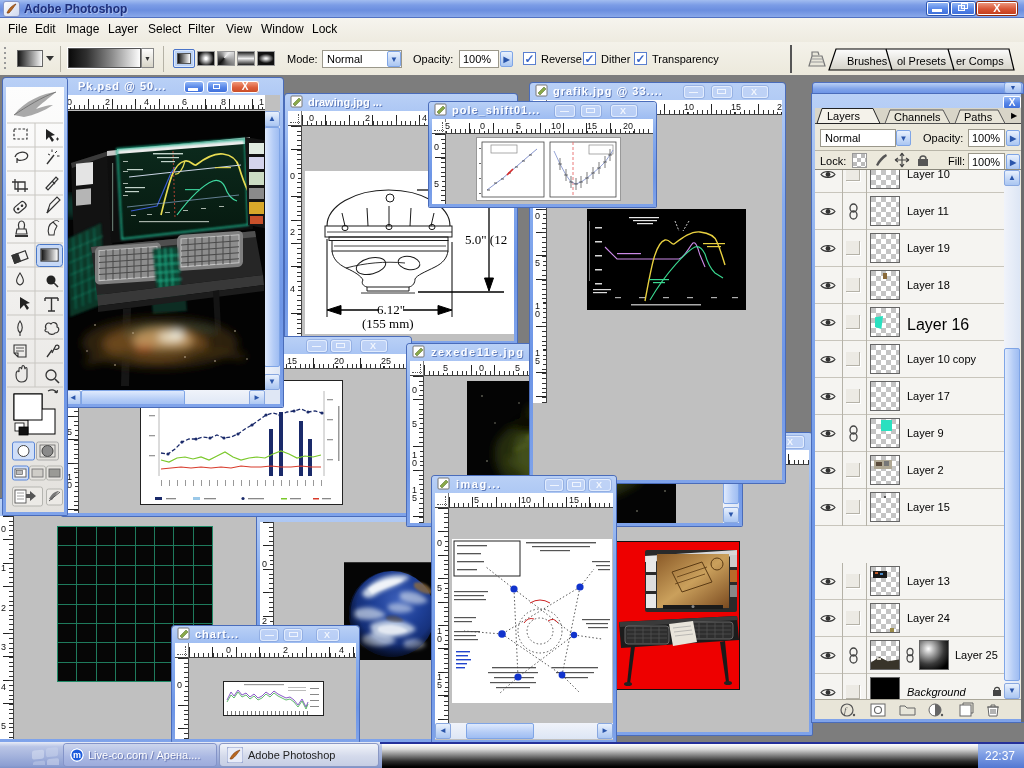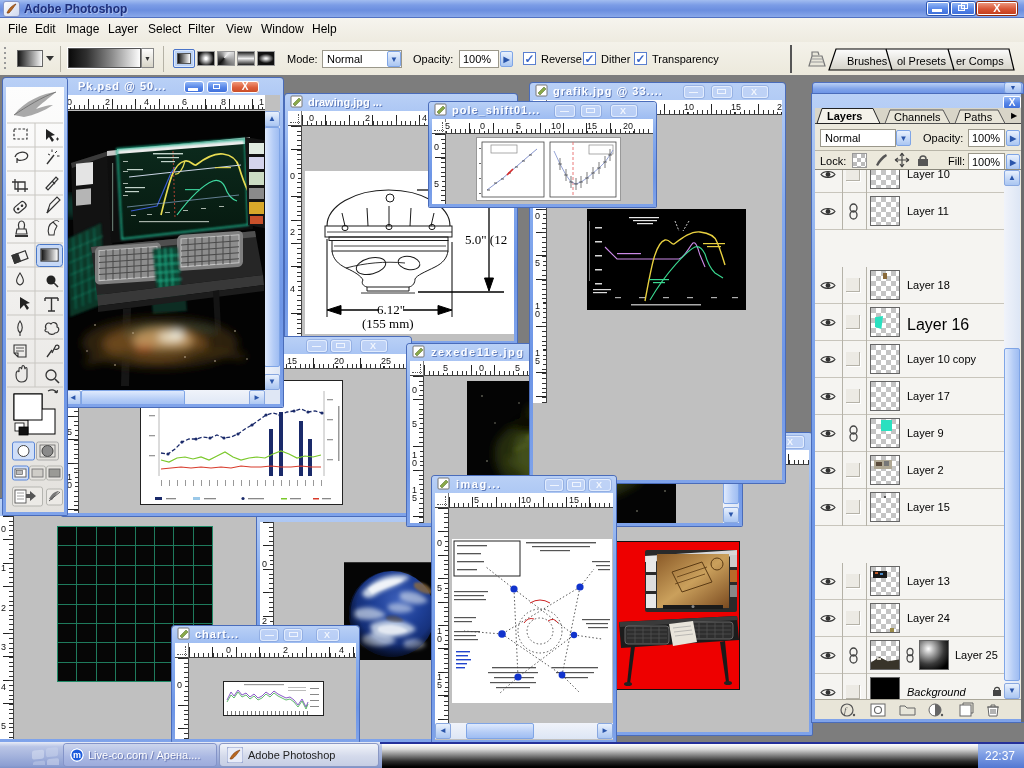--- a/index.html
+++ b/index.html
@@ -44,21 +44,21 @@
 <div class="w" style="left:977px;top:2px;width:40px;height:13px;border-radius:2px;background:linear-gradient(180deg,#f0a088,#d85535 55%,#c03а18);background:linear-gradient(180deg,#f0a088,#d85535 55%,#c03a18);box-shadow:0 0 0 1px #fff inset,0 0 0 1px #902808;color:#fff;font-weight:bold;font-size:11px;text-align:center;line-height:13px">X</div>
 <div class="w" style="left:0;top:18px;width:1024px;height:24px;background:linear-gradient(180deg,#f6f4ee,#eeebe0)"></div>
 <div class="w t11" style="left:8px;top:23px;font-size:12px">File</div>
 <div class="w t11" style="left:35px;top:23px;font-size:12px">Edit</div>
 <div class="w t11" style="left:66px;top:23px;font-size:12px">Image</div>
 <div class="w t11" style="left:108px;top:23px;font-size:12px">Layer</div>
 <div class="w t11" style="left:148px;top:23px;font-size:12px">Select</div>
 <div class="w t11" style="left:188px;top:23px;font-size:12px">Filter</div>
 <div class="w t11" style="left:226px;top:23px;font-size:12px">View</div>
 <div class="w t11" style="left:261px;top:23px;font-size:12px">Window</div>
-<div class="w t11" style="left:312px;top:23px;font-size:12px">Help</div>
+<div class="w t11" style="left:312px;top:23px;font-size:12px">Lock</div>
 
 <div class="w" style="left:0;top:42px;width:1024px;height:34px;background:linear-gradient(180deg,#f4f2ea,#ece9dc);border-bottom:1px solid #7d7d7d"></div>
 <div class="w" style="left:3px;top:46px;width:5px;height:26px;background-image:radial-gradient(circle at 2px 2px,#999 1px,transparent 1px);background-size:5px 5px"></div>
 <div class="w" style="left:17px;top:50px;width:26px;height:17px;border:1px solid #666;background:linear-gradient(90deg,#161616,#f8f8f8)"></div>
 <div class="w" style="left:46px;top:56px;width:0;height:0;border:4px solid transparent;border-top:5px solid #333"></div>
 <div class="w" style="left:60px;top:46px;width:1px;height:26px;background:#b5b2a6"></div>
 <div class="w" style="left:68px;top:48px;width:73px;height:20px;border:1px solid #555;background:linear-gradient(90deg,#0a0a0a 0%,#303030 25%,#8a8a8a 60%,#fdfdfd 100%);box-shadow:0 0 0 1px #fff"></div>
 <div class="w" style="left:141px;top:48px;width:13px;height:20px;border:1px solid #888;background:linear-gradient(180deg,#fdfdfd,#d8d5c8);font-size:7px;text-align:center;line-height:20px;color:#333">▼</div>
 <div class="w" style="left:163px;top:46px;width:1px;height:26px;background:#b5b2a6"></div>
 <div class="w" style="left:173px;top:49px;width:22px;height:19px;border:1px solid #4a74c8;border-radius:2px;background:#bcd2f4;box-shadow:0 0 0 1px #dce8fa inset">
@@ -1060,21 +1060,21 @@
  <div class="w" style="left:191px;top:2px;width:18px;height:13px;border-radius:2px;background:linear-gradient(180deg,#9ec0f8,#5585e8 55%,#3b6cd8);box-shadow:0 0 0 1px #fff inset;color:#fff;font-weight:bold;font-size:10px;text-align:center;line-height:13px">X</div>
  <div class="body" style="top:14px;background:#ece9dc">
 
   <div style="position:absolute;left:0;top:0;width:206px;height:16px;background:#d8d5c8"></div>
   <svg style="position:absolute;left:0;top:0" width="206" height="16">
    <path d="M0 15.5 L206 15.5" stroke="#444" stroke-width="1"></path>
    <path d="M2 15.5 L7 0.5 L58 0.5 L65 15.5 Z" fill="#f4f2ea" stroke="#222" stroke-width="1"></path>
    <path d="M70 15.5 L75 2 L128 2 L135 15.5 Z" fill="#e8e5d8" stroke="#555" stroke-width="1"></path>
    <path d="M140 15.5 L145 2 L183 2 L190 15.5 Z" fill="#e8e5d8" stroke="#555" stroke-width="1"></path>
   </svg>
-  <div style="position:absolute;left:12px;top:2px;font-weight:bold;font-size:11px">Layers</div>
+  <div style="position:absolute;left:12px;top:2px;font-weight:normal;font-size:11px">Layers</div>
   <div style="position:absolute;left:79px;top:3px;font-size:11px">Channels</div>
   <div style="position:absolute;left:149px;top:3px;font-size:11px">Paths</div>
   <div style="position:absolute;left:196px;top:3px;font-size:8px">▶</div>
 
   <div style="position:absolute;left:5px;top:21px;width:76px;height:18px;border:1px solid #9a978a;background:#fff;font-size:11px;line-height:17px;padding-left:4px">Normal</div>
   <div style="position:absolute;left:81px;top:22px;width:15px;height:16px;border:1px solid #7fa5e6;border-radius:2px;background:linear-gradient(180deg,#e9f1fd,#aac6f2);color:#2a55aa;font-size:8px;text-align:center;line-height:15px;font-weight:bold">▼</div>
   <div class="t11" style="position:absolute;left:108px;top:24px">Opacity:</div>
   <div style="position:absolute;left:153px;top:21px;width:37px;height:18px;border:1px solid #9a978a;background:#fff;font-size:11px;line-height:17px;padding-left:3px">100%</div>
   <div style="position:absolute;left:191px;top:22px;width:14px;height:16px;border:1px solid #7fa5e6;border-radius:2px;background:linear-gradient(180deg,#e9f1fd,#aac6f2);color:#2a55aa;font-size:8px;text-align:center;line-height:15px;font-weight:bold">▶</div>
   <div style="position:absolute;left:0;top:42px;width:206px;height:1px;background:#b8b5a8"></div>
@@ -1114,20 +1114,32 @@
             <path d="M1 5.5 C4 1.5 12 1.5 15 5.5 C12 9.5 4 9.5 1 5.5 Z" fill="none" stroke="#333" stroke-width="1.1"></path>
             <circle cx="8" cy="5.5" r="2.4" fill="#333"></circle>
             <path d="M2 6 C5 9 11 9 14 6" stroke="#333" stroke-width=".8" fill="none"></path>
           </svg>
           <svg style="position:absolute;left:31px;top:10px" width="15" height="17">
             <ellipse cx="7.5" cy="5" rx="3.5" ry="4" fill="none" stroke="#444" stroke-width="1.3"></ellipse>
             <ellipse cx="7.5" cy="12" rx="3.5" ry="4" fill="none" stroke="#444" stroke-width="1.3"></ellipse>
           </svg>
           <div style="position:absolute;left:55px;top:3px;width:30px;height:30px;background:repeating-conic-gradient(#fff 0 25%,#c4c4c4 0 50%) 0 0/10px 10px;border:1px solid #666"></div>
           <div style="position:absolute;left:92px;top:12px;font-size:11px">Layer 11</div>
+        </div>
+<div style="position:absolute;left:0;top:60px;width:189px;height:37px;border-bottom:1px solid #c8c5bc">
+          <div style="position:absolute;left:27px;top:0;width:1px;height:37px;background:#b5b2a8"></div>
+          <div style="position:absolute;left:51px;top:0;width:1px;height:37px;background:#b5b2a8"></div>
+          <svg style="position:absolute;left:5px;top:13px" width="16" height="11">
+            <path d="M1 5.5 C4 1.5 12 1.5 15 5.5 C12 9.5 4 9.5 1 5.5 Z" fill="none" stroke="#333" stroke-width="1.1"></path>
+            <circle cx="8" cy="5.5" r="2.4" fill="#333"></circle>
+            <path d="M2 6 C5 9 11 9 14 6" stroke="#333" stroke-width=".8" fill="none"></path>
+          </svg>
+          <div style="position:absolute;left:31px;top:11px;width:14px;height:14px;background:#eceae4;box-shadow:1px 1px 0 #fff,-1px -1px 0 #b5b2a8 inset"></div>
+          <div style="position:absolute;left:55px;top:3px;width:30px;height:30px;background:repeating-conic-gradient(#fff 0 25%,#c4c4c4 0 50%) 0 0/10px 10px;border:1px solid #666"></div>
+          <div style="position:absolute;left:92px;top:12px;font-size:11px">Layer 19</div>
         </div>
 <div style="position:absolute;left:0;top:97px;width:189px;height:37px;border-bottom:1px solid #c8c5bc">
           <div style="position:absolute;left:27px;top:0;width:1px;height:37px;background:#b5b2a8"></div>
           <div style="position:absolute;left:51px;top:0;width:1px;height:37px;background:#b5b2a8"></div>
           <svg style="position:absolute;left:5px;top:13px" width="16" height="11">
             <path d="M1 5.5 C4 1.5 12 1.5 15 5.5 C12 9.5 4 9.5 1 5.5 Z" fill="none" stroke="#333" stroke-width="1.1"></path>
             <circle cx="8" cy="5.5" r="2.4" fill="#333"></circle>
             <path d="M2 6 C5 9 11 9 14 6" stroke="#333" stroke-width=".8" fill="none"></path>
           </svg>
           <div style="position:absolute;left:31px;top:11px;width:14px;height:14px;background:#eceae4;box-shadow:1px 1px 0 #fff,-1px -1px 0 #b5b2a8 inset"></div>

